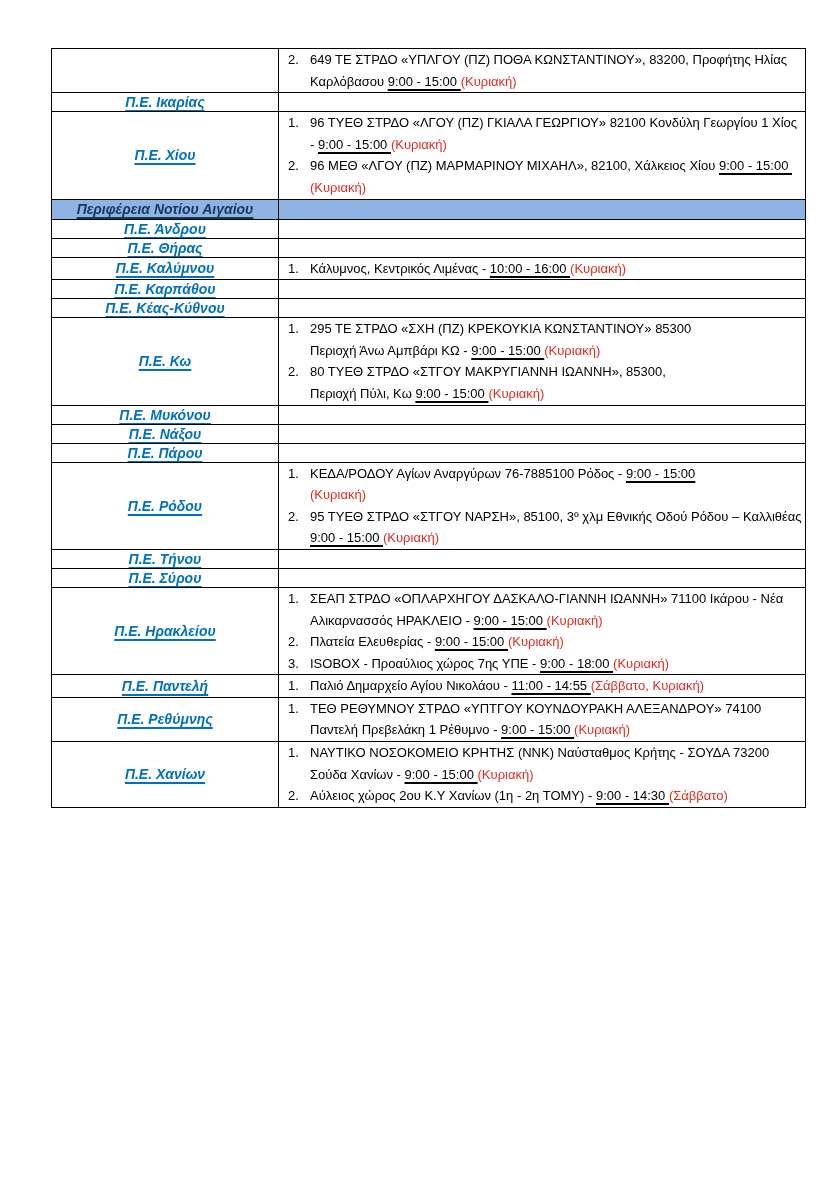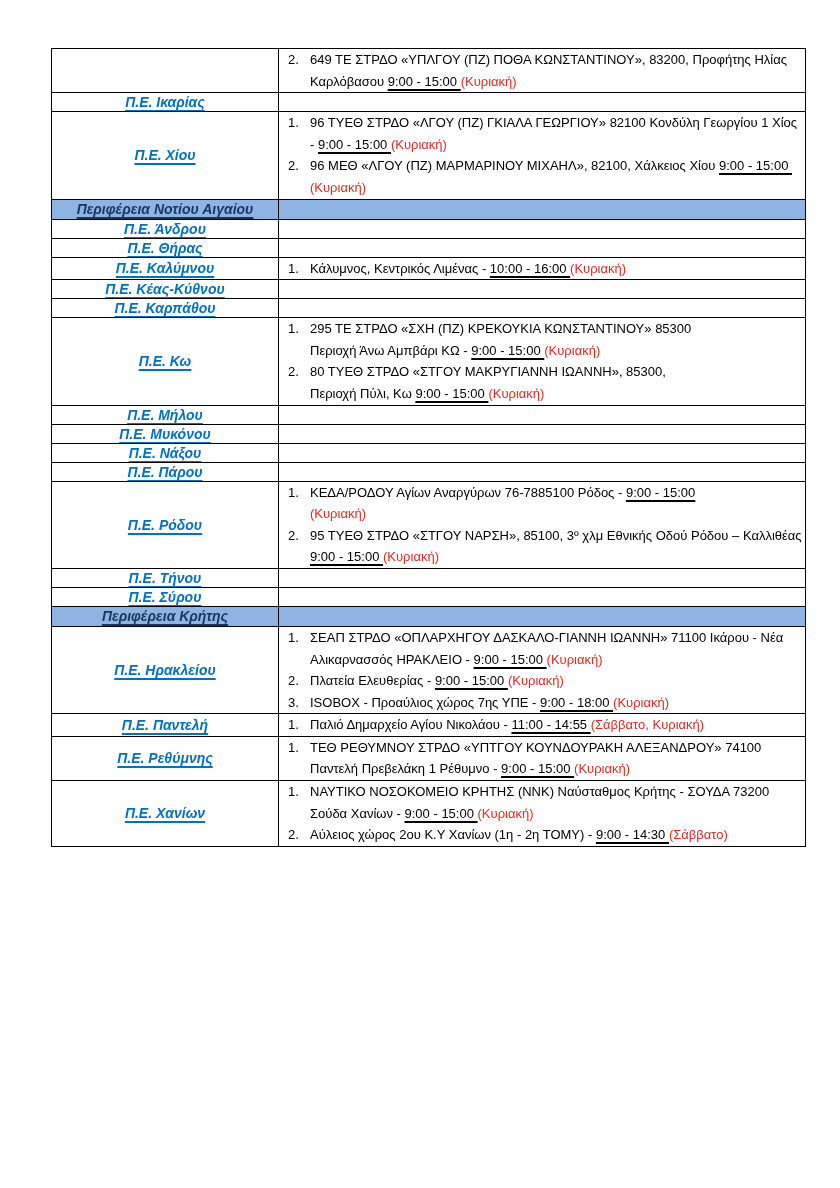--- a/index.html
+++ b/index.html
@@ -124,47 +124,43 @@
         <tr class="unit-row">
           <td class="col-left"><span class="unit-label">Π.Ε. Καλύμνου</span></td>
           <td class="col-right">
             <div class="item">
               <span class="num">1.</span>
               <span class="body"><span class="txt">Κάλυμνος, Κεντρικός Λιμένας - </span><span class="time">10:00 - 16:00 </span><span class="days">(Κυριακή)</span></span>
             </div>
           </td>
         </tr>
         <tr class="unit-row">
+          <td class="col-left"><span class="unit-label">Π.Ε. Καρπάθου</span></td>
+          <td class="col-right"></td>
+        </tr>
+        <tr class="unit-row">
           <td class="col-left"><span class="unit-label">Π.Ε. Κέας-Κύθνου</span></td>
-          <td class="col-right"></td>
-        </tr>
-        <tr class="unit-row">
-          <td class="col-left"><span class="unit-label">Π.Ε. Καρπάθου</span></td>
           <td class="col-right"></td>
         </tr>
         <tr class="unit-row">
           <td class="col-left"><span class="unit-label">Π.Ε. Κω</span></td>
           <td class="col-right">
             <div class="item">
               <span class="num">1.</span>
               <span class="body"><span class="txt">295 ΤΕ ΣΤΡΔΟ «ΣΧΗ (ΠΖ) ΚΡΕΚΟΥΚΙΑ ΚΩΝΣΤΑΝΤΙΝΟΥ» 85300
 Περιοχή Άνω Αμπβάρι ΚΩ - </span><span class="time">9:00 - 15:00 </span><span class="days">(Κυριακή)</span></span>
             </div>
             <div class="item">
               <span class="num">2.</span>
               <span class="body"><span class="txt">80 ΤΥΕΘ ΣΤΡΔΟ «ΣΤΓΟΥ ΜΑΚΡΥΓΙΑΝΝΗ ΙΩΑΝΝΗ», 85300,
 Περιοχή Πύλι, Κω </span><span class="time">9:00 - 15:00 </span><span class="days">(Κυριακή)</span></span>
             </div>
           </td>
         </tr>
         <tr class="unit-row">
-          <td class="col-left"><span class="unit-label">Π.Ε. Μήλου</span></td>
-          <td class="col-right"></td>
-        </tr>
-        <tr class="unit-row">
           <td class="col-left"><span class="unit-label">Π.Ε. Μυκόνου</span></td>
           <td class="col-right"></td>
         </tr>
         <tr class="unit-row">
           <td class="col-left"><span class="unit-label">Π.Ε. Νάξου</span></td>
           <td class="col-right"></td>
         </tr>
         <tr class="unit-row">
           <td class="col-left"><span class="unit-label">Π.Ε. Πάρου</span></td>
           <td class="col-right"></td>
@@ -182,24 +178,20 @@
               <span class="body"><span class="txt">95 ΤΥΕΘ ΣΤΡΔΟ «ΣΤΓΟΥ ΝΑΡΣΗ», 85100, 3º χλμ Εθνικής Οδού Ρόδου – Καλλιθέας </span><span class="time">9:00 - 15:00 </span><span class="days">(Κυριακή)</span></span>
             </div>
           </td>
         </tr>
         <tr class="unit-row">
           <td class="col-left"><span class="unit-label">Π.Ε. Τήνου</span></td>
           <td class="col-right"></td>
         </tr>
         <tr class="unit-row">
           <td class="col-left"><span class="unit-label">Π.Ε. Σύρου</span></td>
-          <td class="col-right"></td>
-        </tr>
-        <tr class="section-row">
-          <td class="col-left"><span class="section-label">Περιφέρεια Κρήτης</span></td>
           <td class="col-right"></td>
         </tr>
         <tr class="unit-row">
           <td class="col-left"><span class="unit-label">Π.Ε. Ηρακλείου</span></td>
           <td class="col-right">
             <div class="item">
               <span class="num">1.</span>
               <span class="body"><span class="txt">ΣΕΑΠ ΣΤΡΔΟ «ΟΠΛΑΡΧΗΓΟΥ ΔΑΣΚΑΛΟ-ΓΙΑΝΝΗ ΙΩΑΝΝΗ» 71100 Ικάρου - Νέα Αλικαρνασσός ΗΡΑΚΛΕΙΟ - </span><span class="time">9:00 - 15:00 </span><span class="days">(Κυριακή)</span></span>
             </div>
             <div class="item">

